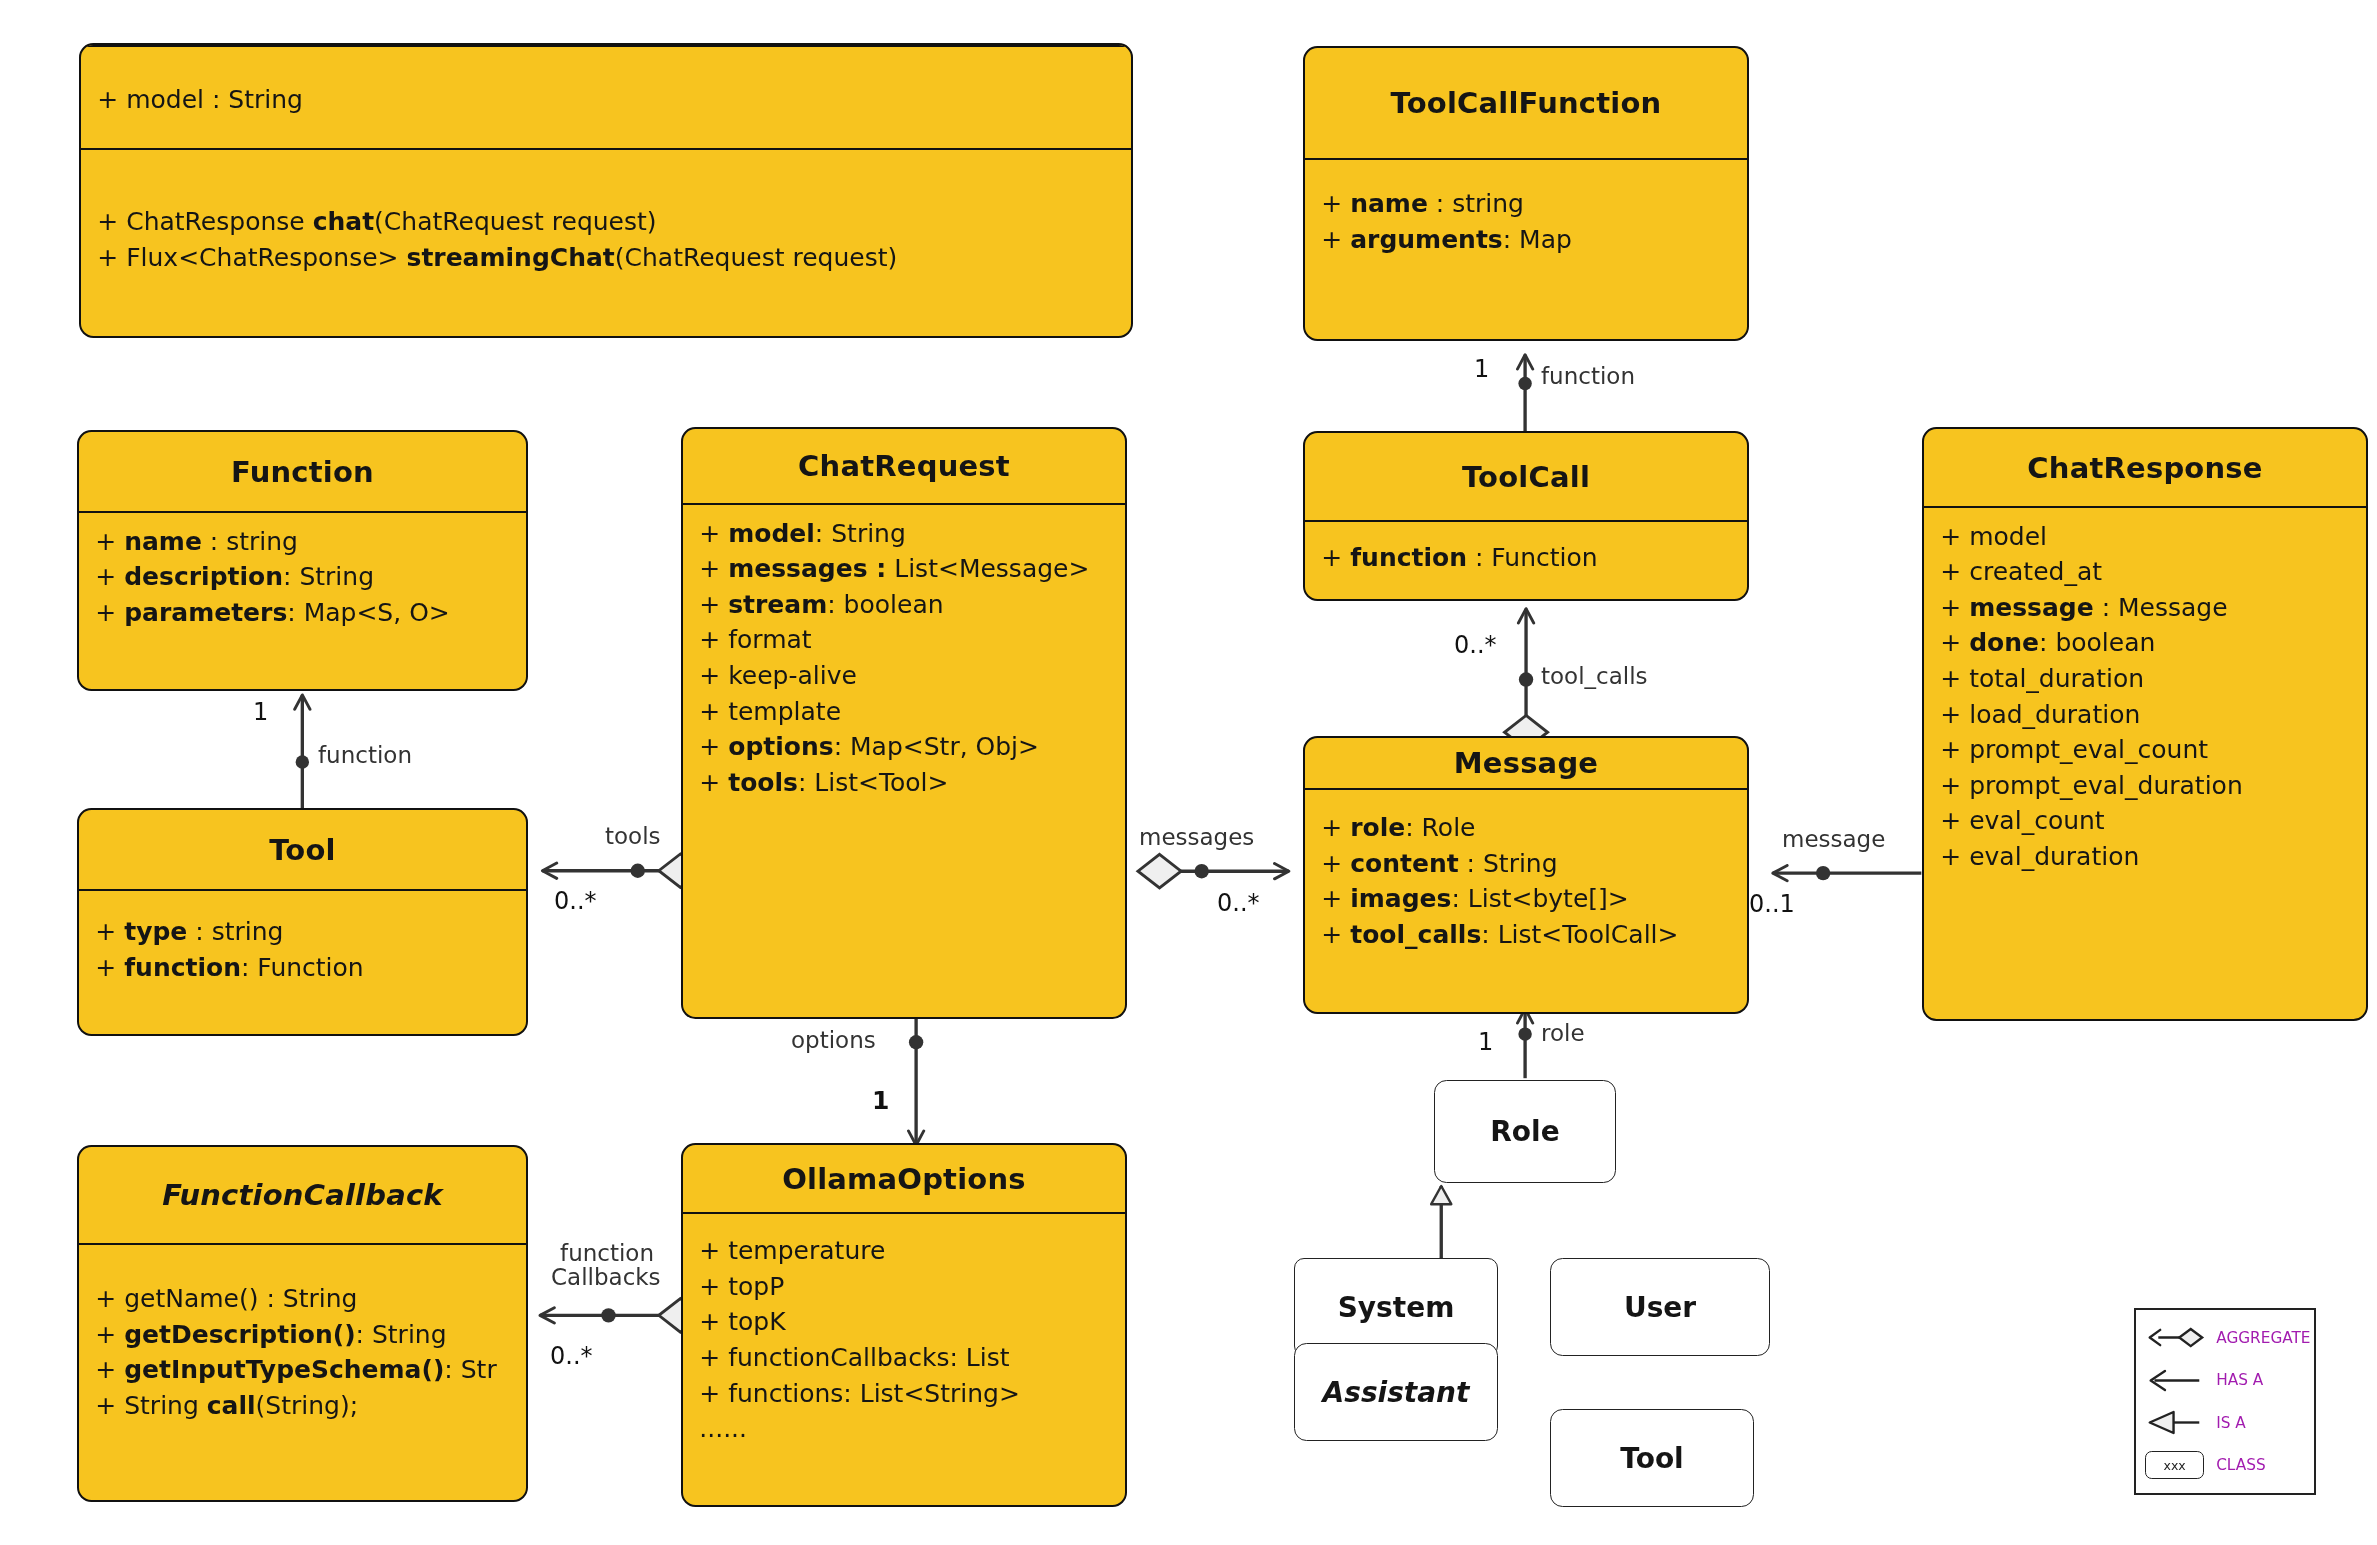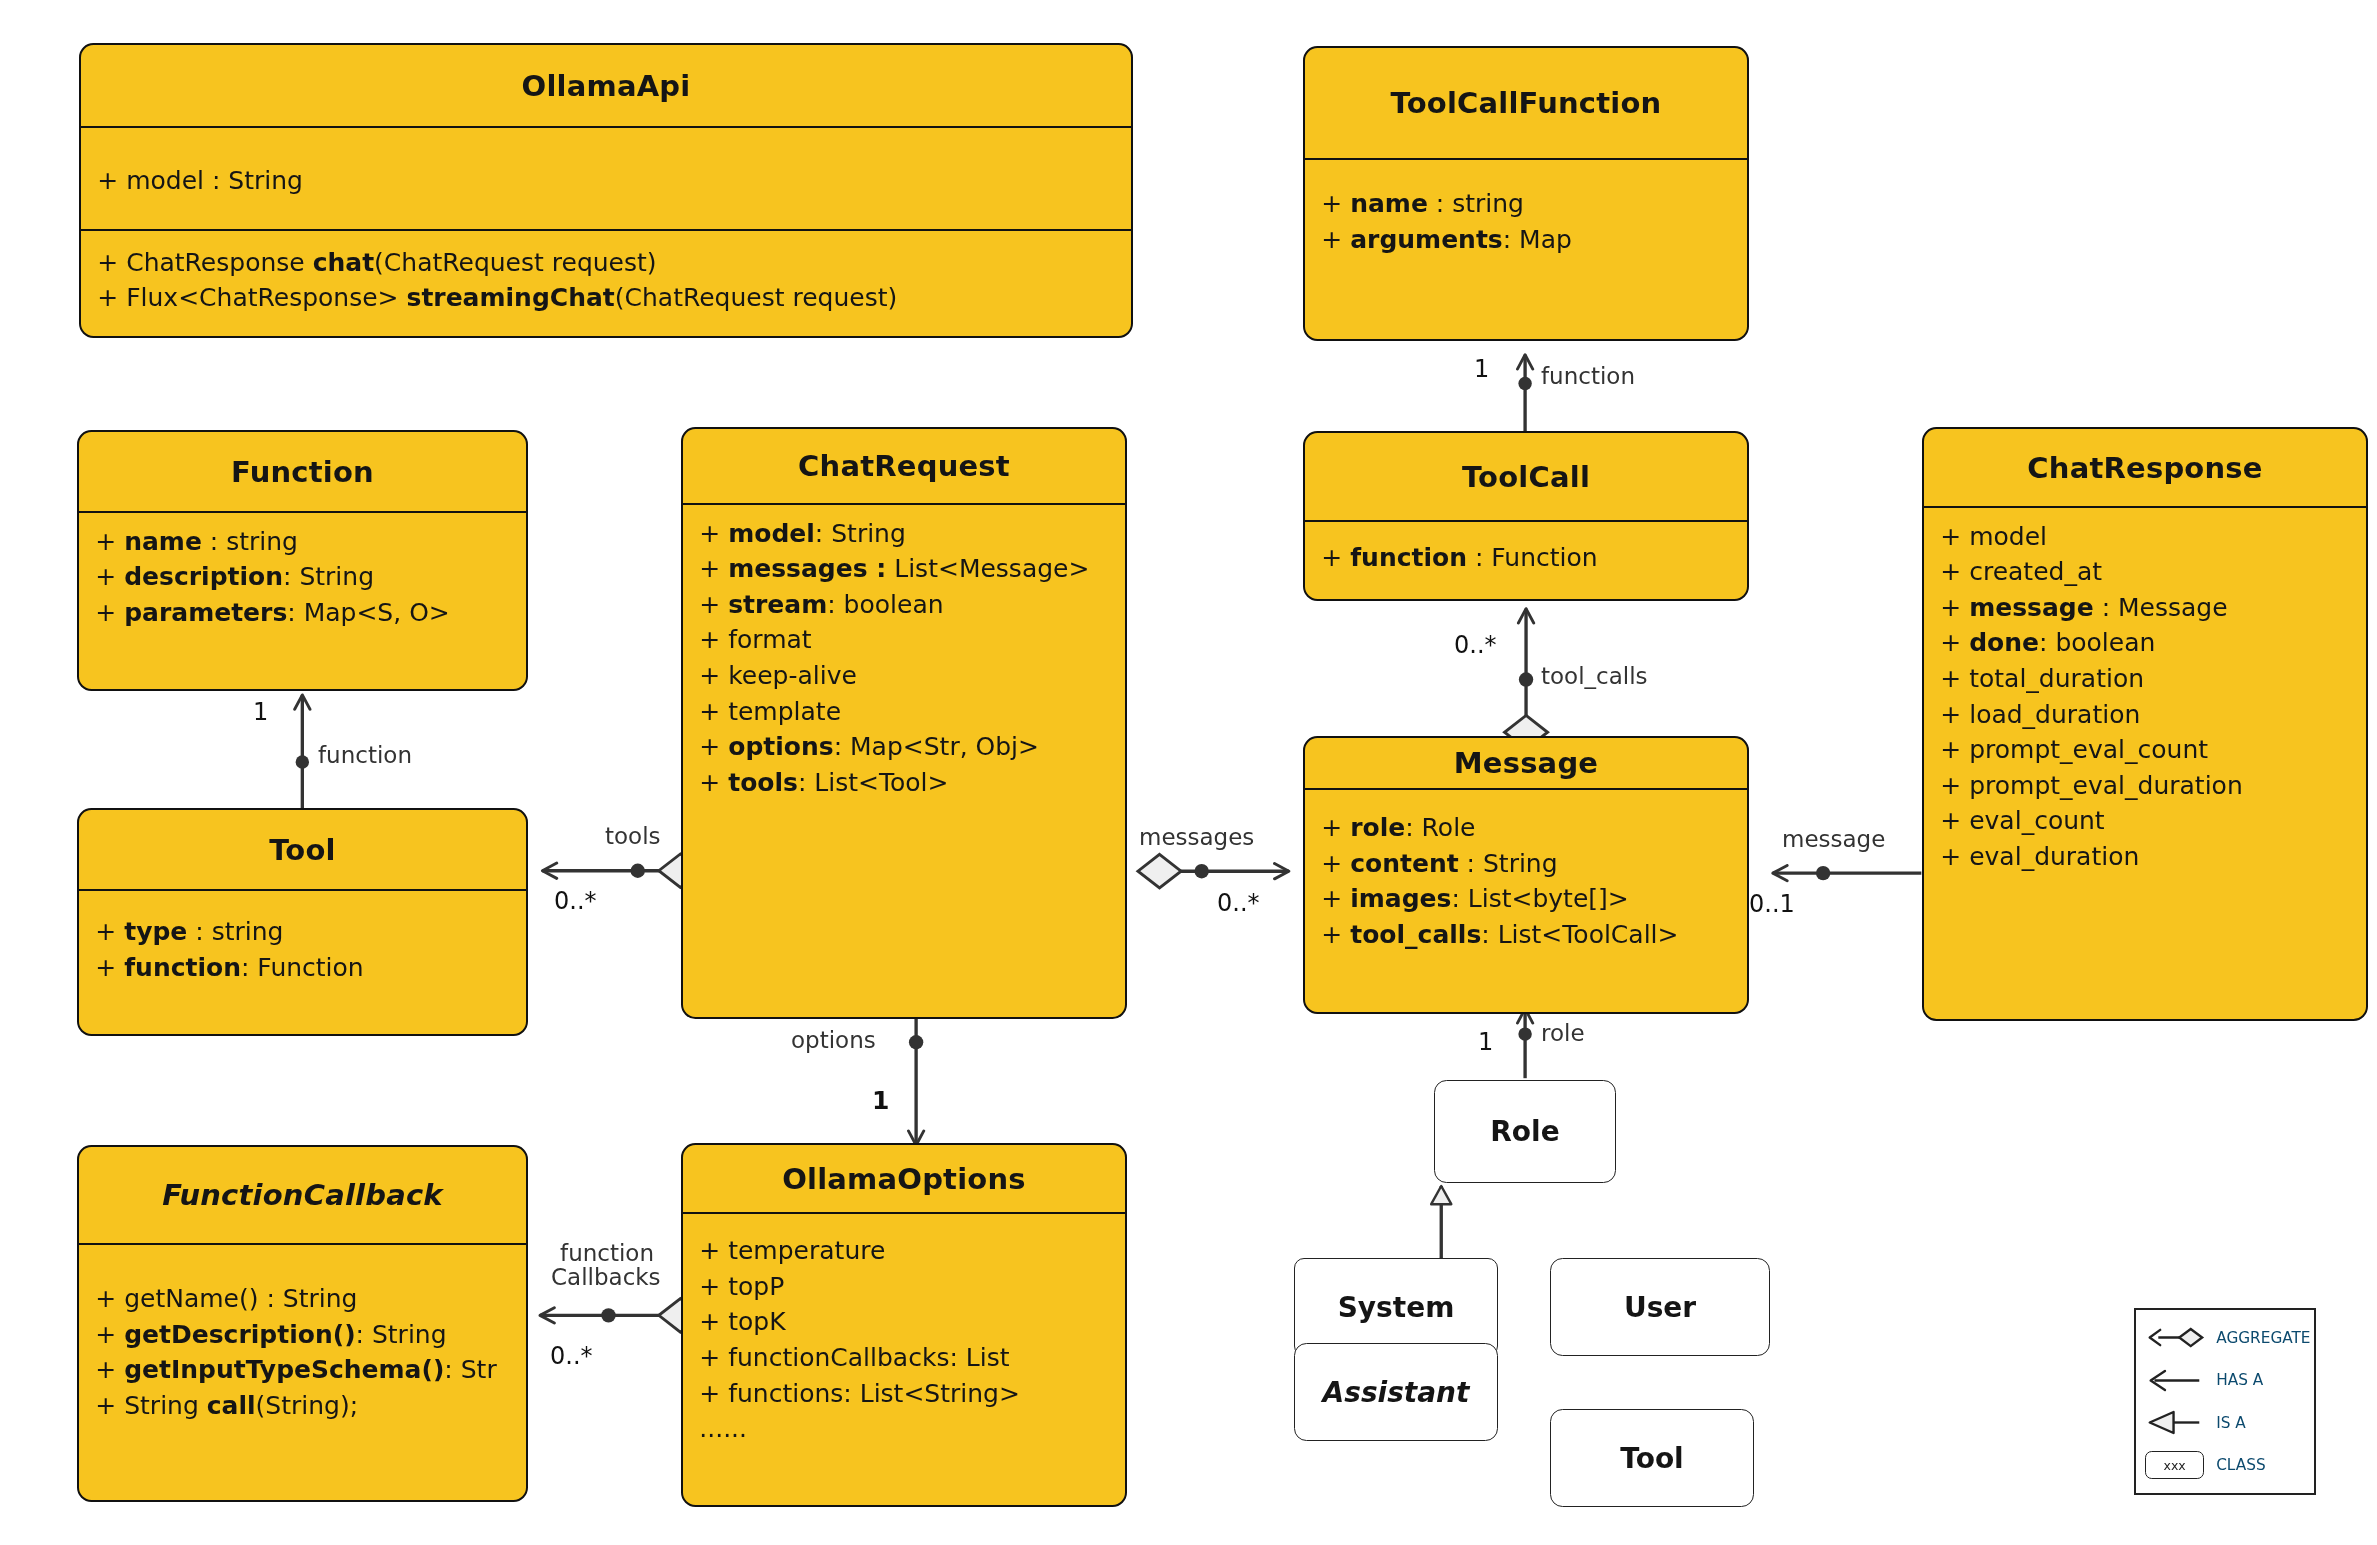--- a/index.html
+++ b/index.html
@@ -113,21 +113,21 @@
   }
   #legend .legend-sym {
     width: 62px;
     flex: 0 0 62px;
     display: flex;
     align-items: center;
     justify-content: center;
   }
   #legend .legend-text {
     font-size: 15.3px;
-    color: #0c4a6e;
+    color: #a21caf;
     padding-left: 10.5px;
     white-space: nowrap;
   }
   #legend .mini-class {
     width: 57px;
     height: 26px;
     border: 1.9px solid #222222;
     border-radius: 6.7px;
     display: flex;
     align-items: center;
@@ -217,21 +217,20 @@
       <line x1="3008" y1="2630" x2="3008" y2="2880" stroke="#333333" stroke-width="7"></line>
       <path d="M2920,2920 Q2920,2880 2960,2880 L3008,2880" fill="none" stroke="#333333" stroke-width="7"></path>
       <path d="M3095,2920 Q3095,2880 3055,2880 L3008,2880" fill="none" stroke="#333333" stroke-width="7"></path>
       <line x1="2920" y1="2920" x2="2920" y2="2022" stroke="none"></line>
       <line x1="2920" y1="2920" x2="2920" y2="2930" stroke="#333333" stroke-width="7"></line>
       <line x1="3095" y1="2920" x2="3095" y2="2930" stroke="#333333" stroke-width="7"></line>
     </g>
   </svg>
 
   <div class="uml-class" style="left:79px; top:43px; width:1054px; height:295px;">
-    <div class="title-band" style="height:81px;">OllamaApi</div>
     <div class="divider"></div>
     <div class="body-band" style="flex:0 0 84px; justify-content:center;">
       <div class="member">+ model : String</div>
     </div>
     <div class="divider"></div>
     <div class="body-band" style="justify-content:center; padding-top:0;">
       <div class="member"><span>+ ChatResponse </span><b>chat</b><span>(ChatRequest request)</span></div>
       <div class="member"><span>+ Flux&lt;ChatResponse&gt; </span><b>streamingChat</b><span>(ChatRequest request)</span></div>
     </div>
   </div>

